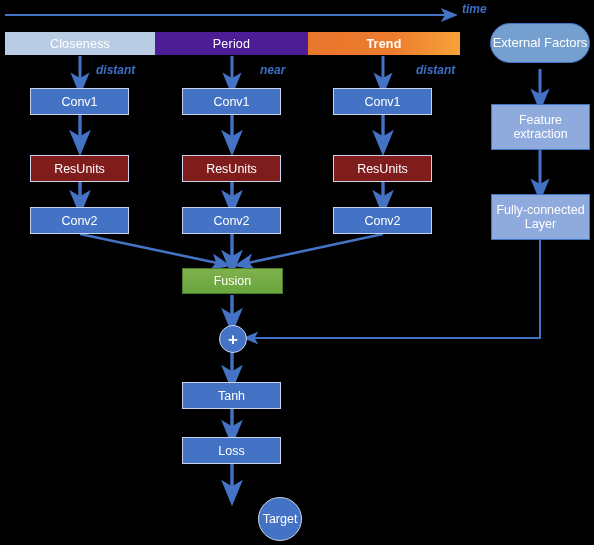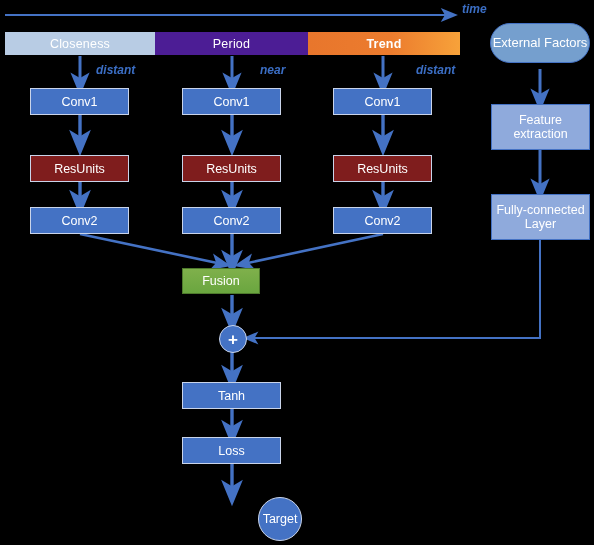--- a/index.html
+++ b/index.html
@@ -64,21 +64,21 @@
   .col3 { left: 333px; }
 
   .row-conv1 { top: 88px; }
   .row-res   { top: 147px; }
   .row-conv2 { top: 207px; }
 
   
   #fusion {
     left: 182px;
     top: 268px;
-    width: 78px;
+    width: 101px;
     height: 26px;
     background: linear-gradient(to bottom,#7fb04b 0%,#6aa63f 100%);
     border: 1px solid #4e7a2c;
     font-size: 12.5px;
   }
 
   
   #tanh { left: 182px; top: 382px; }
   #loss { left: 182px; top: 437px; }
 

